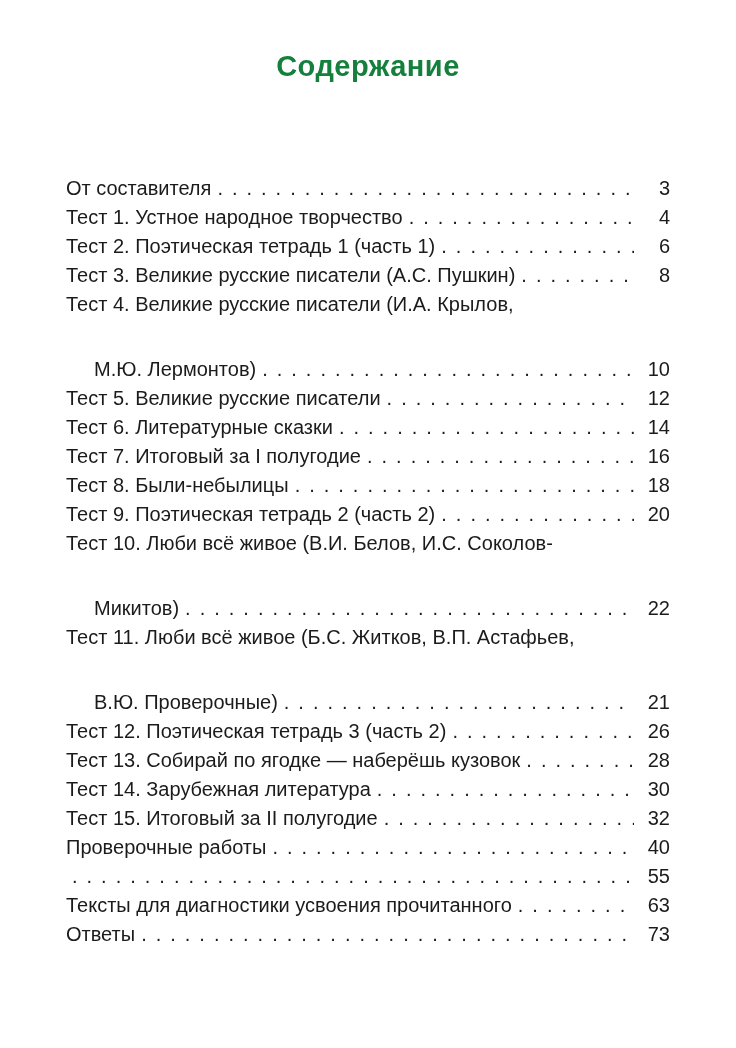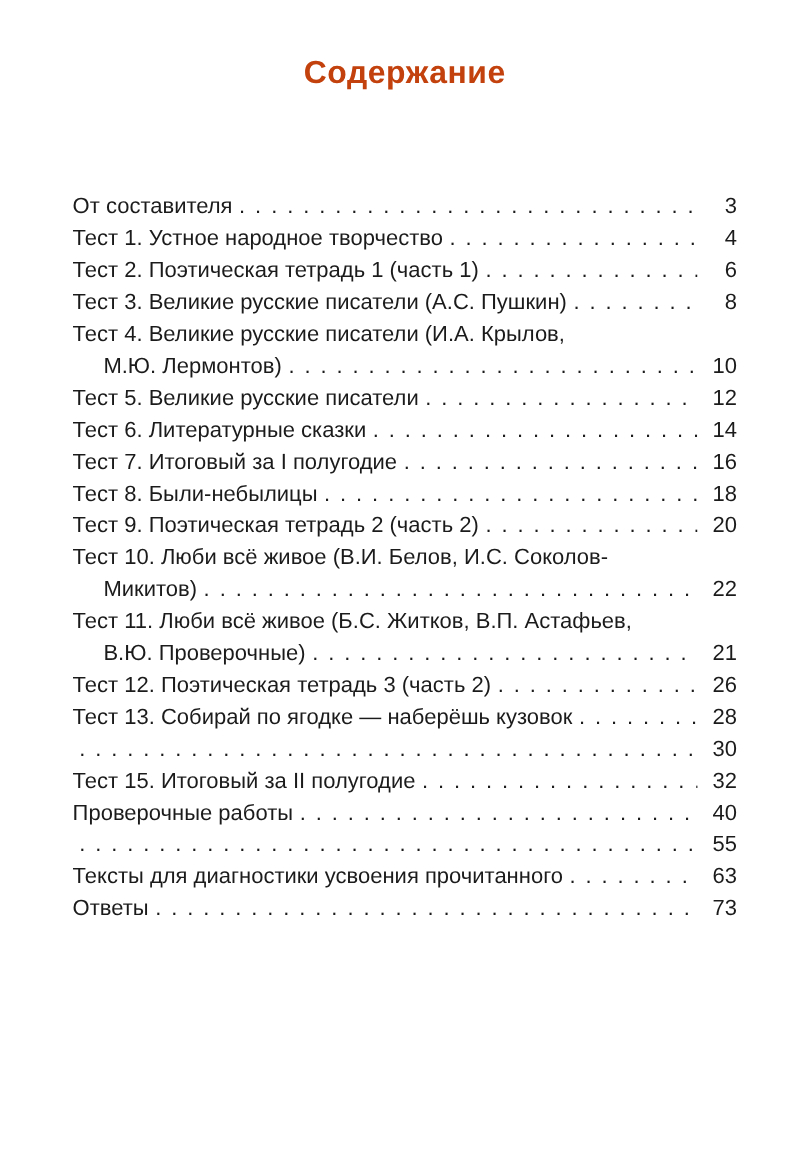--- a/index.html
+++ b/index.html
@@ -18,35 +18,36 @@
     padding: 50px 66px 0 66px;
     background: #ffffff;
   }
   .doc-title {
     margin: 0;
     text-align: center;
     font-size: 29px;
     line-height: 32px;
     font-weight: 700;
     letter-spacing: 0.5px;
-    color: #c2410c;
+    color: #15803d;
   }
   .toc {
     margin-top: 92px;
   }
   .toc-entry { margin: 0; }
   .toc-line {
     display: flex;
     align-items: flex-end;
     font-size: 20px;
     line-height: 29px;
     white-space: nowrap;
   }
   .toc-line.cont .toc-text {
     padding-left: 28px;
+    margin-top: 36px;
   }
   .toc-text { flex: 0 0 auto; }
   .leader {
     flex: 1 1 auto;
     overflow: hidden;
     white-space: nowrap;
     text-align: right;
     margin: 0 6px 0 6px;
     min-width: 14px;
   }
@@ -169,20 +170,21 @@
       </div>
       <div class="toc-entry">
         <div class="toc-line">
           <span class="toc-text">Тест 13. Собирай по ягодке — наберёшь кузовок</span>
           <span class="leader"></span>
           <span class="toc-page">28</span>
         </div>
       </div>
       <div class="toc-entry">
         <div class="toc-line">
+          <span class="toc-text">Тест 14. Зарубежная литература</span>
           <span class="leader"></span>
           <span class="toc-page">30</span>
         </div>
       </div>
       <div class="toc-entry">
         <div class="toc-line">
           <span class="toc-text">Тест 15. Итоговый за II полугодие</span>
           <span class="leader"></span>
           <span class="toc-page">32</span>
         </div>

